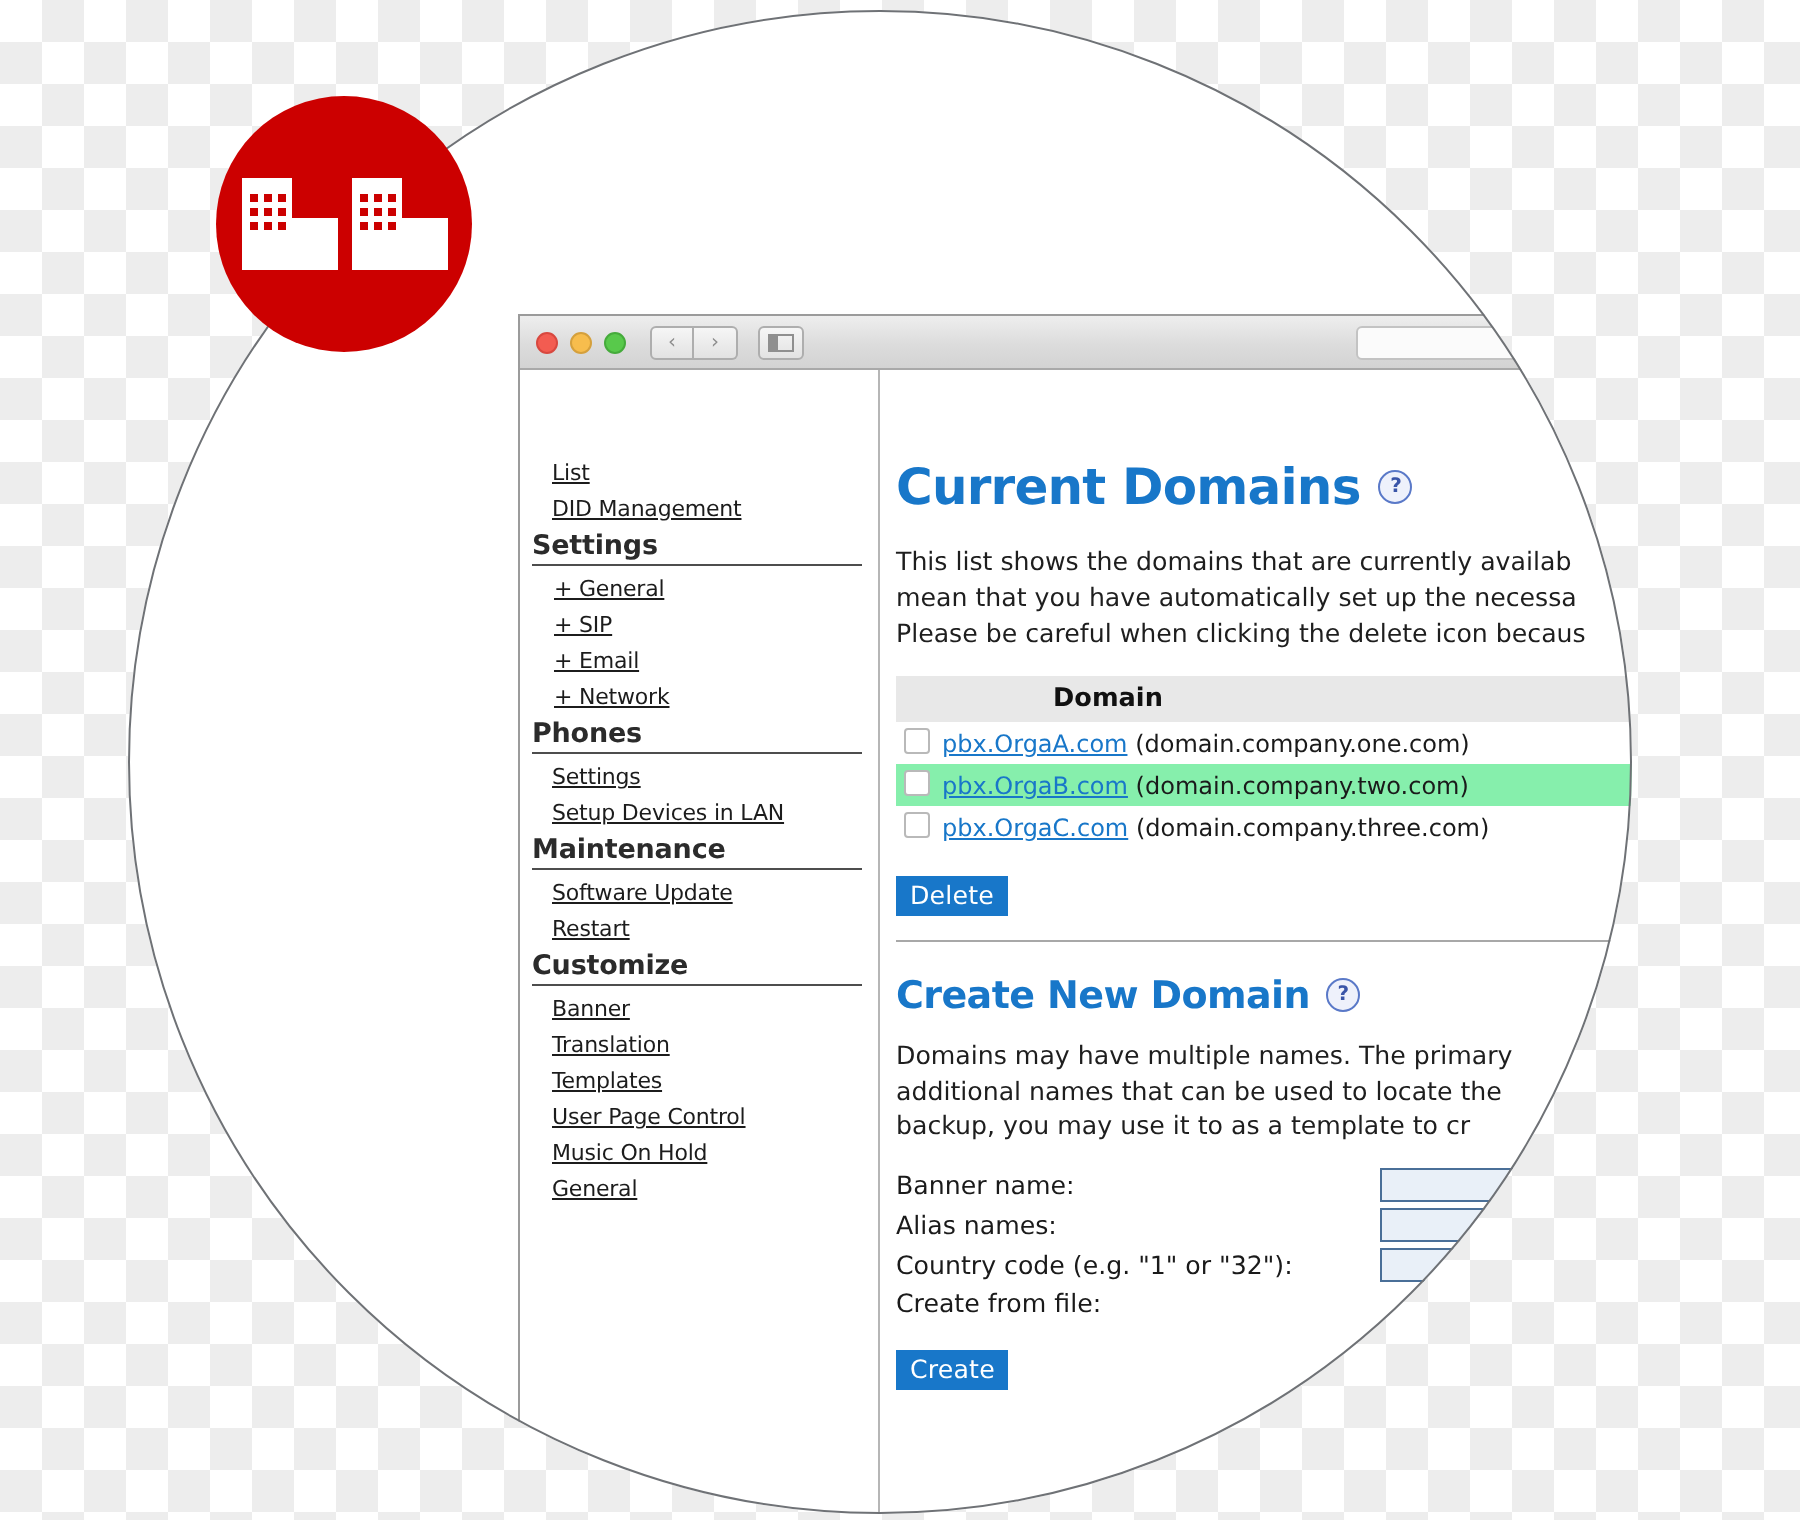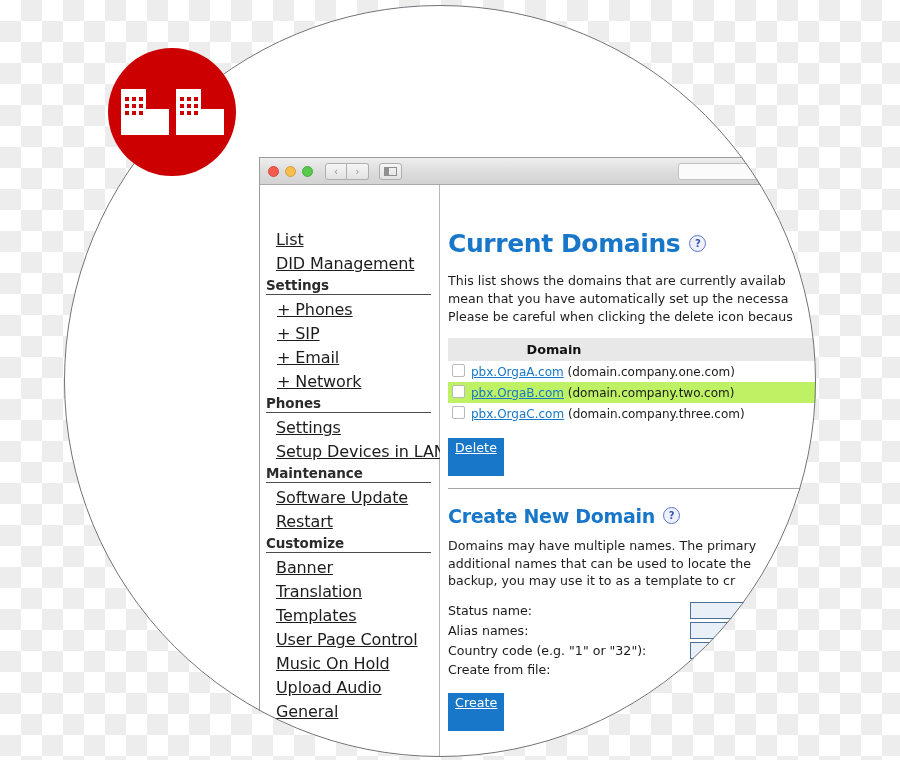--- a/index.html
+++ b/index.html
@@ -169,21 +169,21 @@
     font-size: 13.5px;
     font-weight: bold;
     color: #2b2b2b;
     border-bottom: 1.4px solid #4d4d4d;
     padding: 2px 0 1px 0;
     margin-bottom: 2px;
     letter-spacing: -0.1px;
   }
   .nav-link {
     display: block;
-    font-size: 16px;
+    font-size: 11px;
     color: #1c1c1c;
     text-decoration: underline;
     padding: 3px 0 2px 10px;
     white-space: nowrap;
     letter-spacing: -0.1px;
   }
   .nav-link.plus { padding-left: 11px; }
 
   
   .content {
@@ -252,21 +252,21 @@
     text-align: center;
     padding: 4px 6px 4px 18px;
   }
   table.domains th.right { text-align: right; padding-right: 4px; }
   table.domains td {
     font-size: 12px;
     color: #1a1a1a;
     padding: 3px 6px 3px 4px;
     white-space: nowrap;
   }
-  table.domains tr.row-alt td { background: #bef264; }
+  table.domains tr.row-alt td { background: #86efac; }
   .cb {
     width: 11px;
     height: 11px;
     border: 1px solid #b9b9b9;
     border-radius: 2px;
     background: #fff;
     display: inline-block;
     vertical-align: -1px;
     margin-right: 6px;
   }
@@ -274,25 +274,24 @@
     color: #1877c9;
     text-decoration: underline;
   }
   .alias { color: #1a1a1a; }
 
   .btn {
     display: inline-block;
     background: #1877c9;
     color: #ffffff;
     font-size: 12.6px;
-    padding: 2px 7px 21px 7px;
+    padding: 2px 7px 3px 7px;
     border: none;
     margin-top: 14px;
     letter-spacing: 0.1px;
-    text-decoration: underline;
   }
   .divider {
     border: none;
     border-top: 1px solid #a8a8a8;
     margin: 12px 0 0 0;
     width: 400px;
   }
 
   
   .form-grid {
@@ -407,21 +406,21 @@
 
         <div class="sidebar">
 
           <div class="nav-section">
             <a class="nav-link">List</a>
             <a class="nav-link">DID Management</a>
           </div>
 
           <div class="nav-section">
             <div class="nav-head">Settings</div>
-            <a class="nav-link plus">+ Phones</a>
+            <a class="nav-link plus">+ General</a>
             <a class="nav-link plus">+ SIP</a>
             <a class="nav-link plus">+ Email</a>
             <a class="nav-link plus">+ Network</a>
           </div>
 
           <div class="nav-section">
             <div class="nav-head">Phones</div>
             <a class="nav-link">Settings</a>
             <a class="nav-link">Setup Devices in LAN</a>
           </div>
@@ -432,21 +431,20 @@
             <a class="nav-link">Restart</a>
           </div>
 
           <div class="nav-section">
             <div class="nav-head">Customize</div>
             <a class="nav-link">Banner</a>
             <a class="nav-link">Translation</a>
             <a class="nav-link">Templates</a>
             <a class="nav-link">User Page Control</a>
             <a class="nav-link">Music On Hold</a>
-            <a class="nav-link">Upload Audio</a>
           </div>
 
           <div class="nav-section">
             <a class="nav-link">General</a>
           </div>
         </div>
 
         <div class="content">
 
           <h1 class="page-title">
@@ -491,21 +489,21 @@
           <h2 class="section-title">
             <span>Create New Domain</span>
             <span class="help-icon">?</span>
           </h2>
 
           <p class="desc">Domains may have multiple names. The primary
 additional names that can be used to locate the
 backup, you may use it to as a template to cr</p>
 
           <div class="form-grid">
-            <label class="form-label">Status name:</label>
+            <label class="form-label">Banner name:</label>
             <div class="form-input"></div>
 
             <label class="form-label">Alias names:</label>
             <div class="form-input"></div>
 
             <label class="form-label">Country code (e.g. "1" or "32"):</label>
             <div class="form-input small"></div>
 
             <label class="form-label">Create from file:</label>
             <div class="file-empty"></div>

